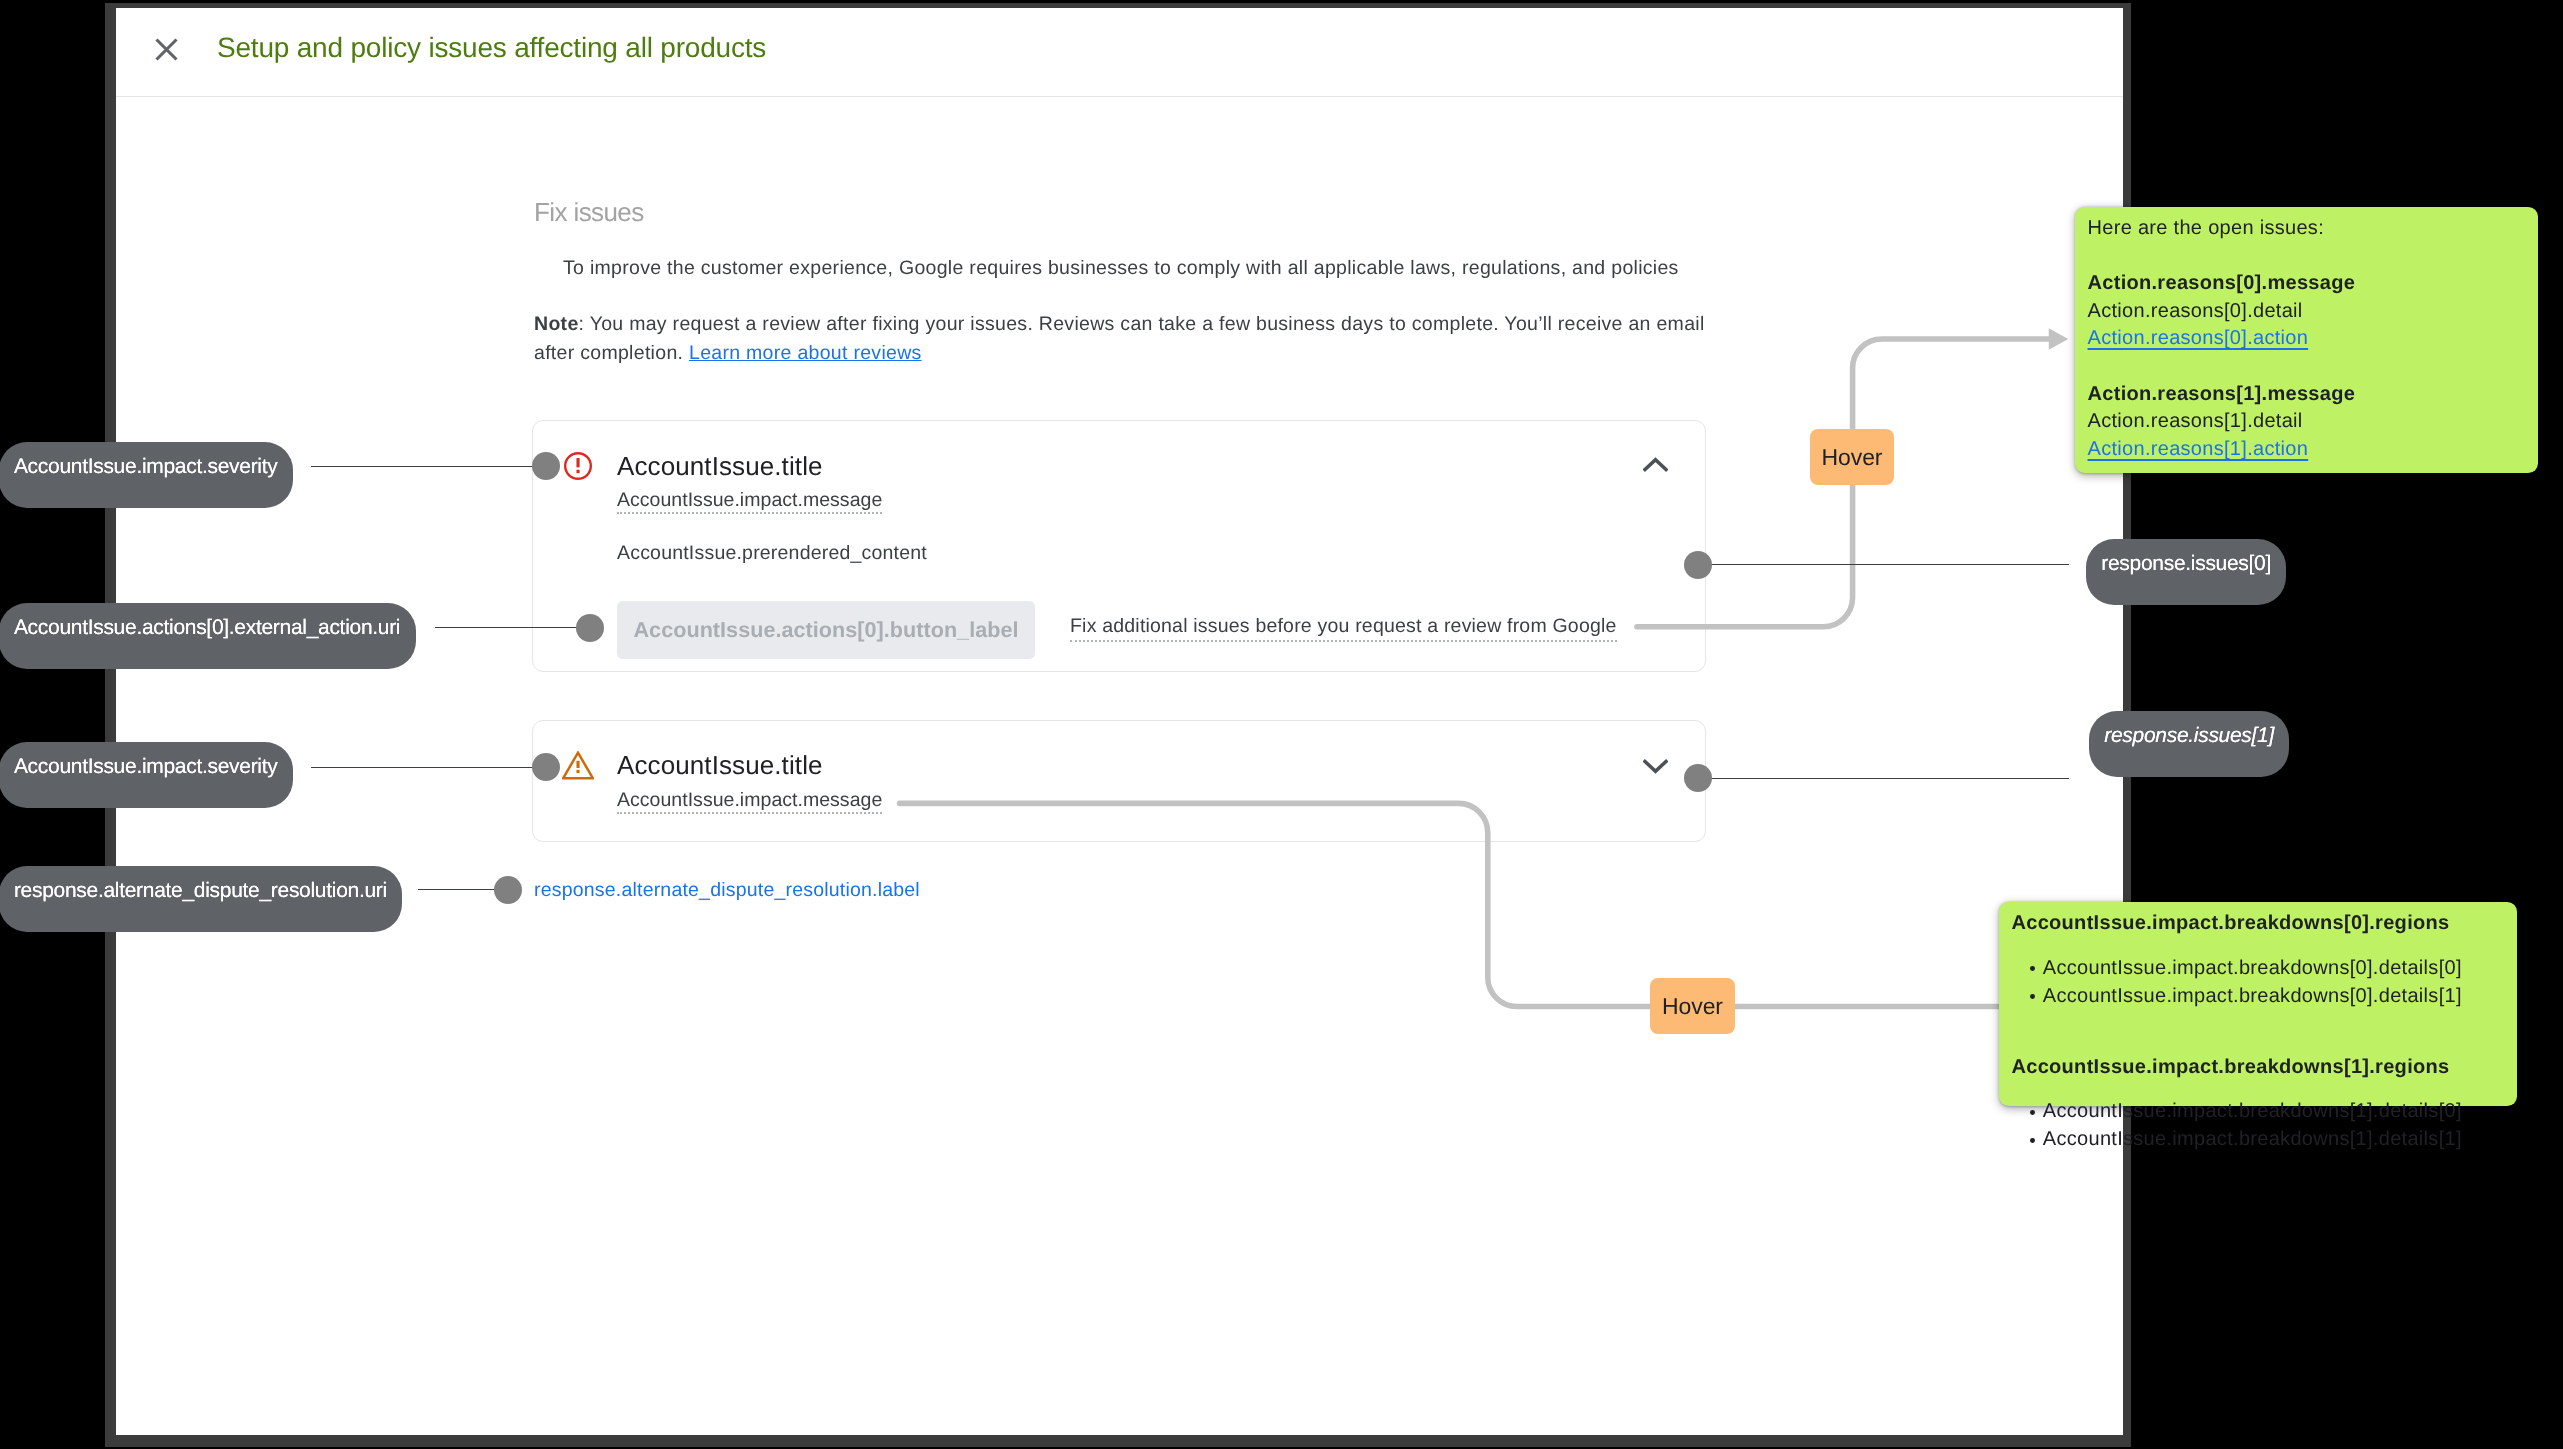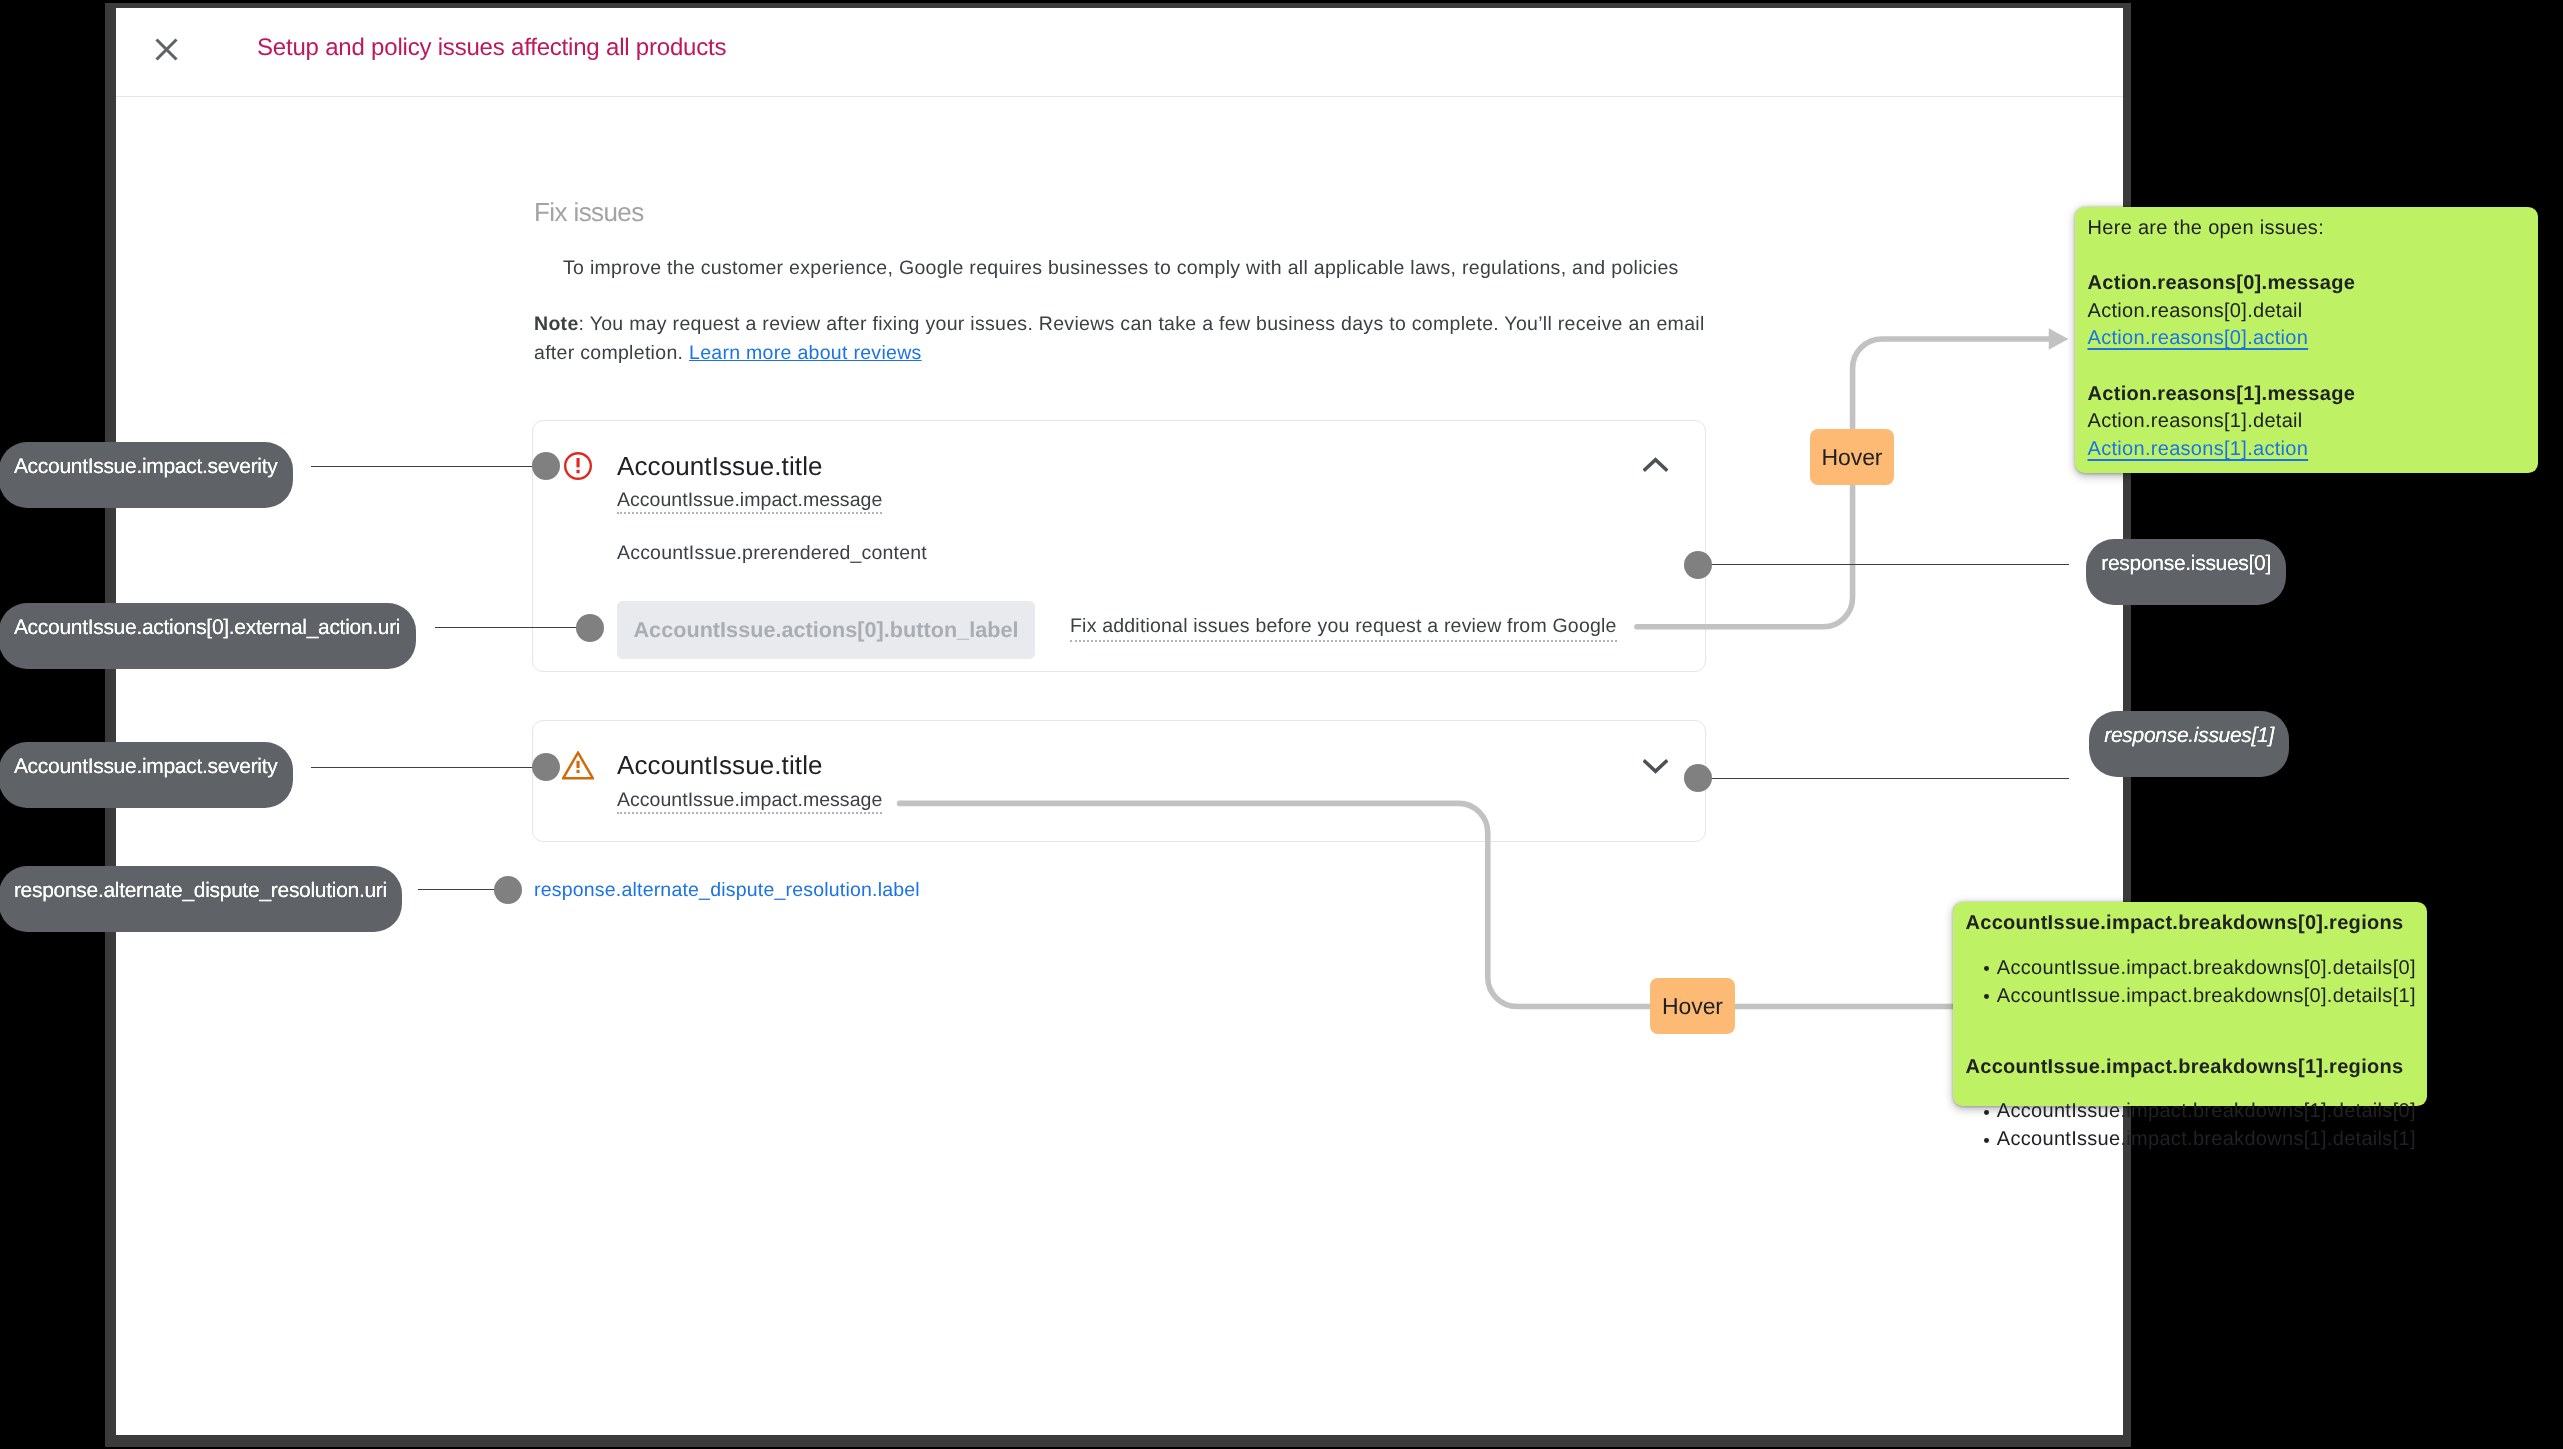--- a/index.html
+++ b/index.html
@@ -5,22 +5,22 @@
 <style>
   html,body{margin:0;padding:0;}
   body{width:2563px;height:1450px;background:#000;font-family:"Liberation Sans",sans-serif;
        overflow:hidden;position:relative;-webkit-font-smoothing:antialiased;text-rendering:geometricPrecision;}
   #stage{position:absolute;left:0;top:0;width:2563px;height:1450px;background:#000;
     filter:opacity(1);}
 
   
   #dialog-shadow{position:absolute;left:105px;top:2.8px;width:2026px;height:1444px;background:#3b3b3b;}
   #dialog{position:absolute;left:116px;top:8.4px;width:2007px;height:1427px;background:#fff;}
-  #dlg-title{position:absolute;left:101px;top:18px;font-size:24px;color:#be185d;
-     line-height:43px;white-space:nowrap;letter-spacing:-0.2px;margin-left:40px;}
+  #dlg-title{position:absolute;left:101px;top:18px;font-size:28px;color:#4d7c0f;
+     line-height:43px;white-space:nowrap;letter-spacing:-0.2px;}
   #close-btn{position:absolute;left:38px;top:29px;width:25px;height:25px;cursor:pointer;}
   #divider{position:absolute;left:116px;top:96px;width:2007px;height:1.4px;background:#e4e5e9;}
 
   
   #fix-issues{position:absolute;left:534px;top:196px;font-size:26px;color:#a3a3a3;line-height:32px;letter-spacing:-0.6px;}
   #intro{position:absolute;left:563px;top:254px;width:1171px;font-size:19.5px;color:#3c4043;line-height:29px;letter-spacing:0.3px;}
   #note{position:absolute;left:534px;top:310px;width:1171px;font-size:19.5px;color:#3c4043;line-height:29px;letter-spacing:0.3px;}
   #note b{font-weight:700;}
   .lnk{color:#1a73e8;text-decoration:underline;text-underline-offset:0.7px;cursor:pointer;}
 
@@ -168,21 +168,21 @@
     <div class="gap"></div>
     <p class="b">Action.reasons[0].message</p>
     <p>Action.reasons[0].detail</p>
     <p class="a">Action.reasons[0].action</p>
     <div class="gap"></div>
     <p class="b">Action.reasons[1].message</p>
     <p>Action.reasons[1].detail</p>
     <p class="a">Action.reasons[1].action</p>
   </div>
 
-  <div class="tip" id="tip-breakdowns" style="left:1953px;top:902px;width:474px;height:204px;padding:8.4px 12.5px 0 12.5px;">
+  <div class="tip" id="tip-breakdowns" style="left:1999px;top:902px;width:518px;height:204px;padding:8.4px 12.5px 0 12.5px;">
     <p class="b">AccountIssue.impact.breakdowns[0].regions</p>
     <ul>
       <li>AccountIssue.impact.breakdowns[0].details[0]</li>
       <li>AccountIssue.impact.breakdowns[0].details[1]</li>
     </ul>
     <div class="gap"></div>
     <p class="b">AccountIssue.impact.breakdowns[1].regions</p>
     <ul>
       <li>AccountIssue.impact.breakdowns[1].details[0]</li>
       <li>AccountIssue.impact.breakdowns[1].details[1]</li>

